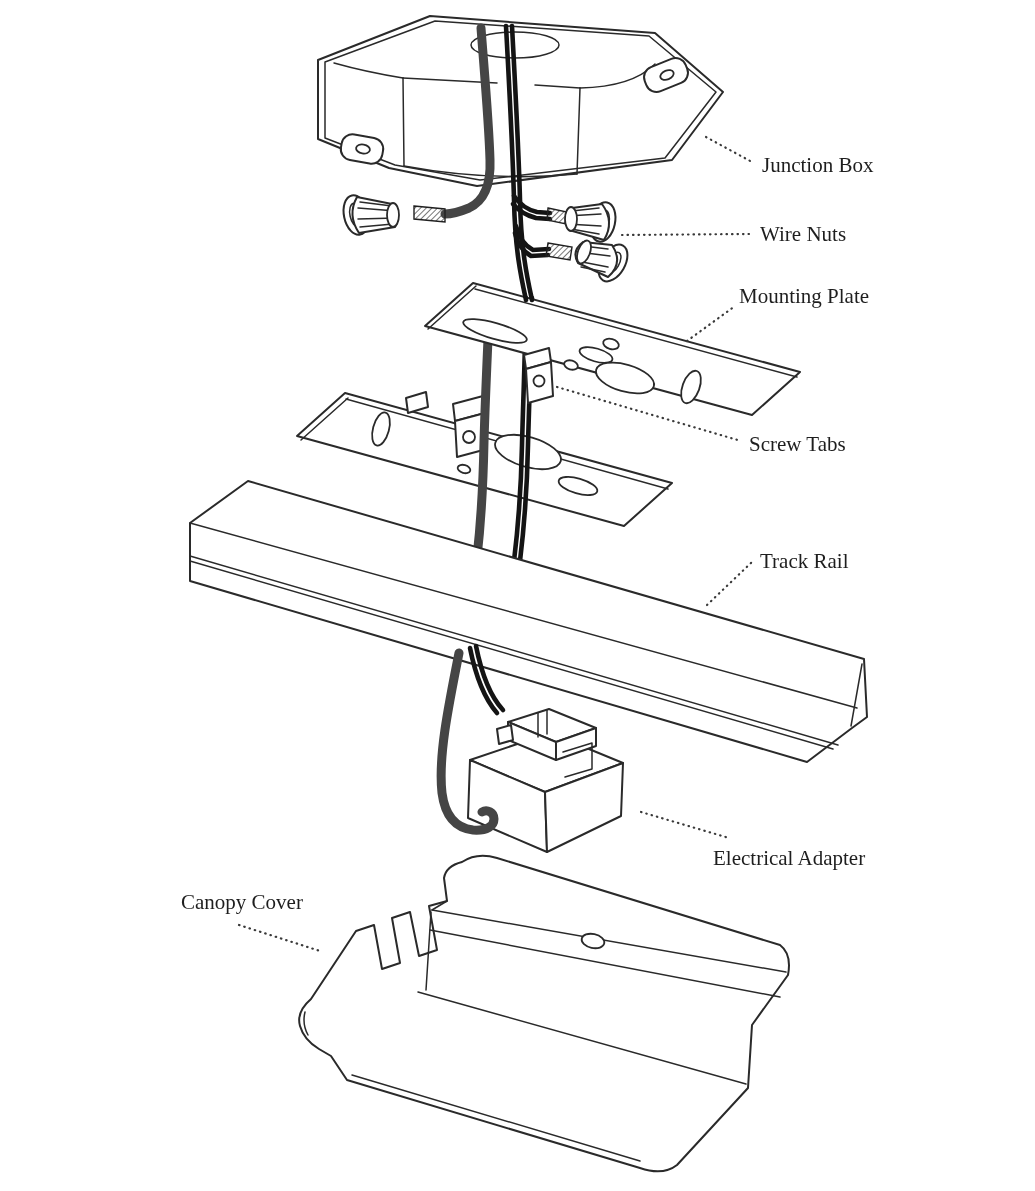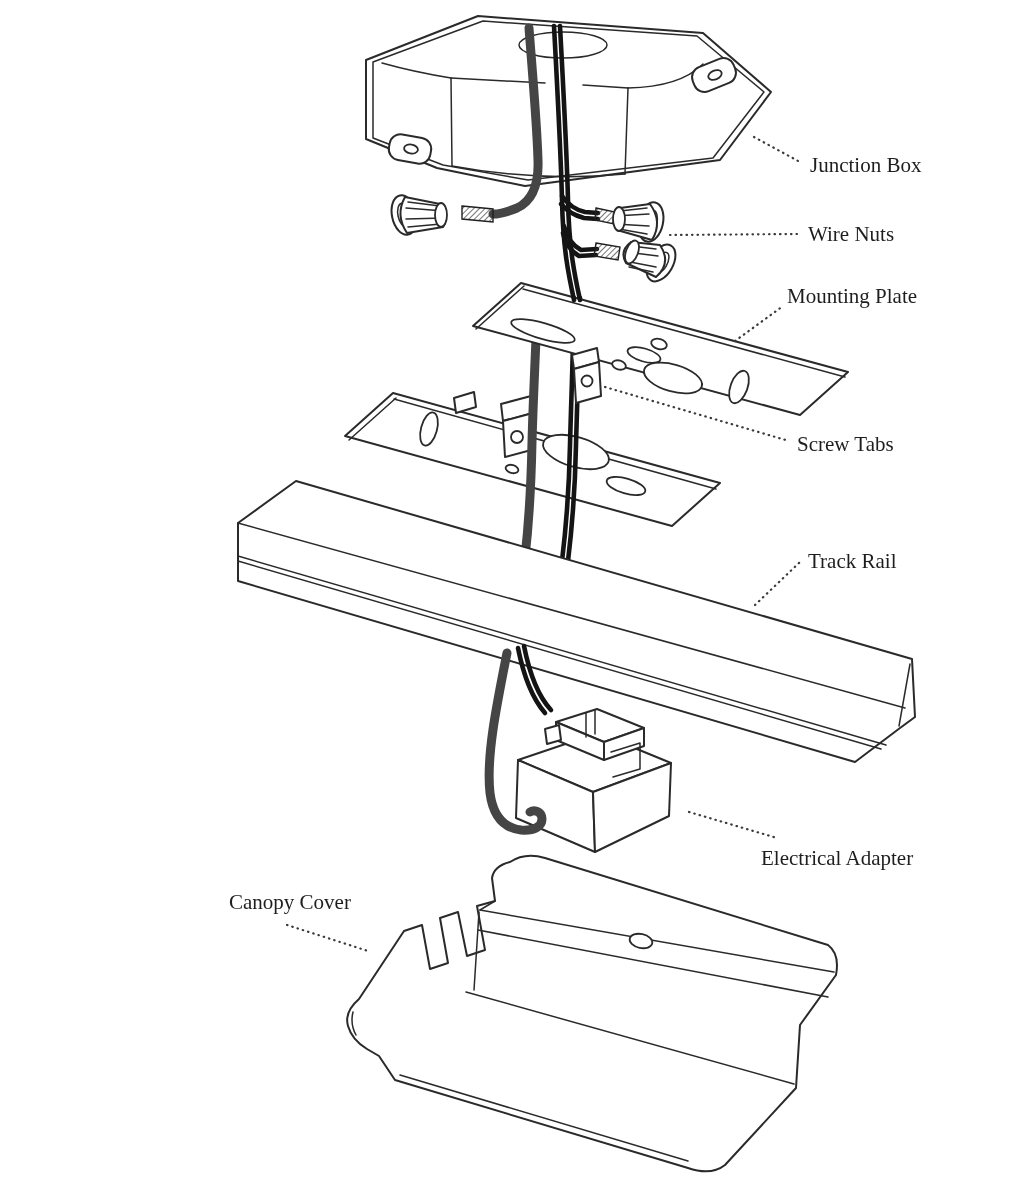--- a/index.html
+++ b/index.html
@@ -1,16 +1,16 @@
 <!DOCTYPE html>
 <html><head>
 <meta charset="utf-8">
 <style>
   html,body{margin:0;padding:0;background:#ffffff;}
-  .stage{position:relative;width:984px;height:1191px;background:#ffffff;overflow:hidden;padding-left:48px;}
+  .stage{position:relative;width:984px;height:1191px;background:#ffffff;overflow:hidden;}
   svg{display:block;}
   .ln{fill:none;stroke:#2a2a2a;stroke-width:2;stroke-linejoin:round;stroke-linecap:round;}
   .ln-thin{fill:none;stroke:#2a2a2a;stroke-width:1.5;stroke-linejoin:round;stroke-linecap:round;}
   .face{fill:#ffffff;stroke:#2a2a2a;stroke-width:2;stroke-linejoin:round;}
   .hole{fill:#ffffff;stroke:#2a2a2a;stroke-width:1.8;}
   .wire-gray{fill:none;stroke:#454545;stroke-width:9;stroke-linecap:round;}
   .wire-black{fill:none;stroke:#141414;stroke-width:4.6;stroke-linecap:round;}
   .stub{fill:url(#hatch);stroke:#202020;stroke-width:1.4;}
   .leader{fill:none;stroke:#3a3a3a;stroke-width:2.2;stroke-dasharray:.5 5;stroke-linecap:round;}
   .lbl{font-family:"Liberation Serif","DejaVu Serif",serif;font-size:21px;fill:#1e1e1e;}

